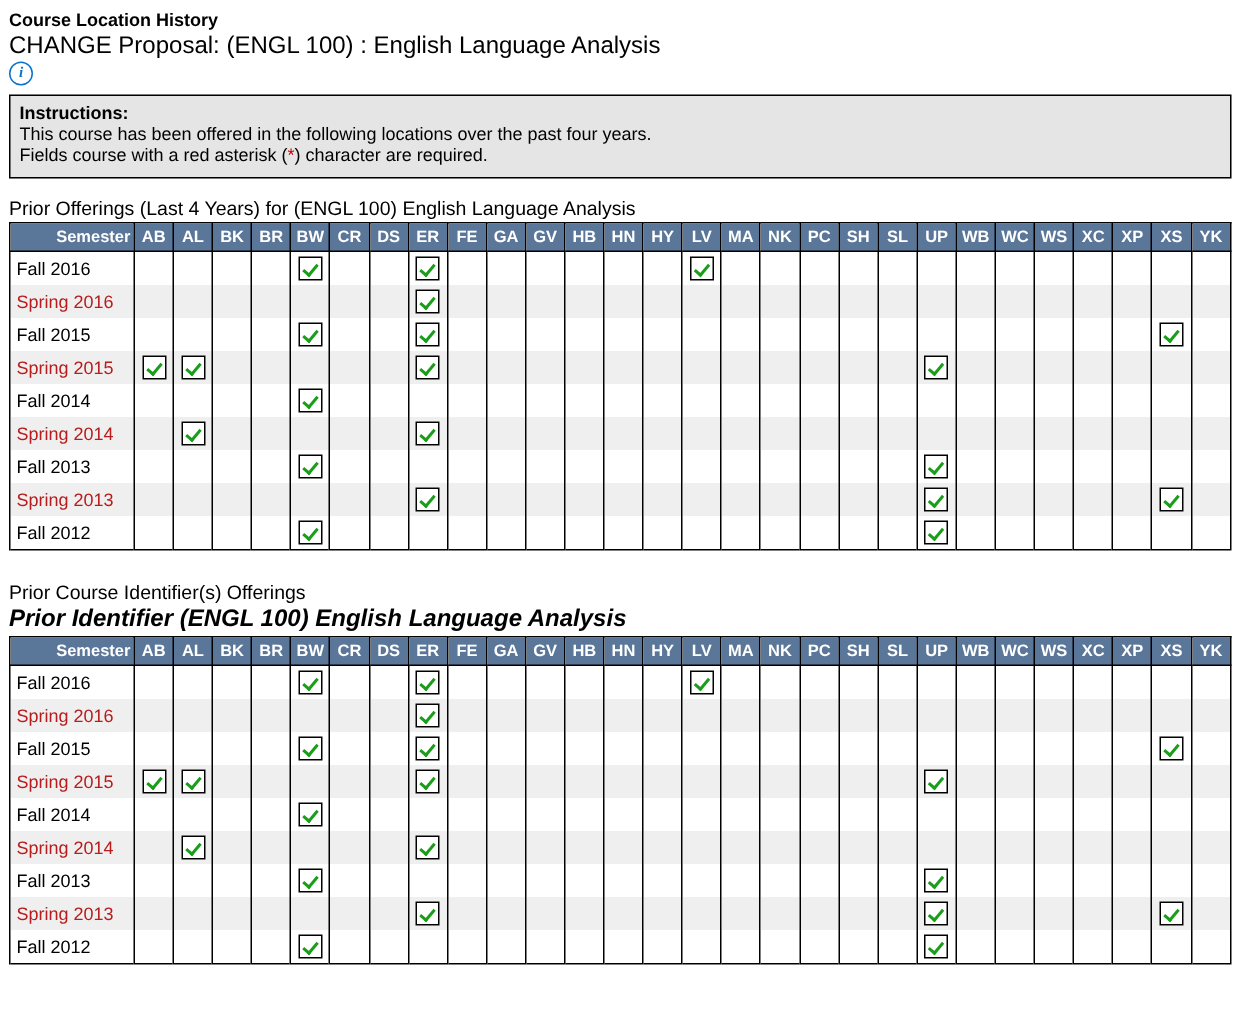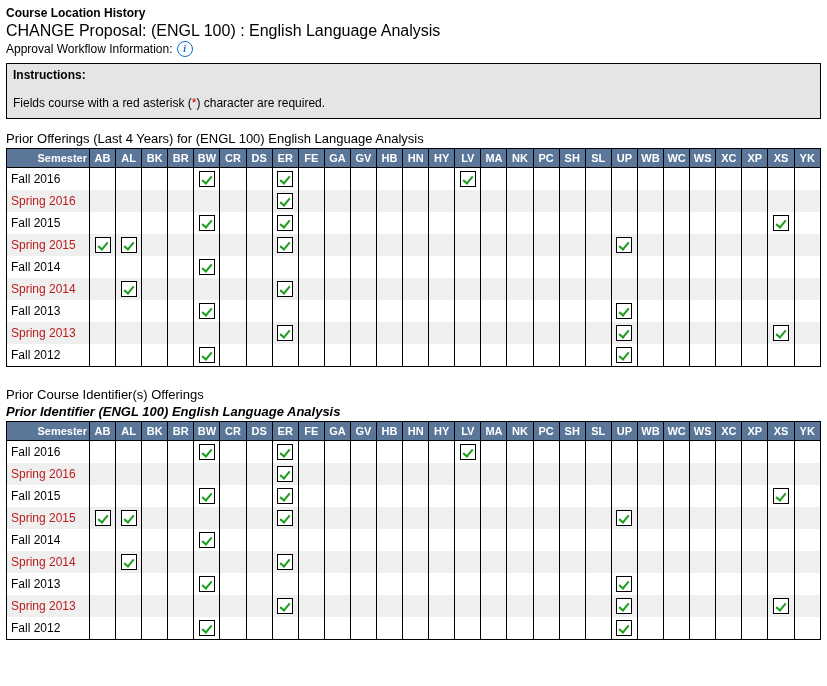--- a/index.html
+++ b/index.html
@@ -54,21 +54,21 @@
   }
   .red {
     color: #cc0000;
   }
   .section-heading {
     font-size: 13px;
     font-weight: normal;
     margin: 6px 0 2px 0;
   }
   .section-sub {
-    font-size: 13px;
+    font-size: 16px;
     font-weight: bold;
     font-style: italic;
     margin: 0 0 2px 0;
   }
   table.grid {
     border-collapse: collapse;
     width: 100%;
     table-layout: fixed;
     border: 1px solid #000;
   }
@@ -139,28 +139,27 @@
 </style>
 </head>
 <body>
 
 
 
 
 <div class="title">Course Location History</div>
 <div class="subtitle">CHANGE Proposal: (ENGL 100) : English Language Analysis</div>
 <div class="approval-row">
-  <span>Approval Workflow Information:</span>
   <span class="info-icon">i</span>
 </div>
 
 
 <div class="instructions-box">
   <b>Instructions:</b><br>
-  <br>
+  <span>This course has been offered in the following locations over the past four years.</span><br>
   <span>Fields course with a red asterisk (</span><span class="red">*</span><span>) character are required.</span>
 </div>
 
 
 <div class="section-heading">Prior Offerings (Last 4 Years) for (ENGL 100) English Language Analysis</div>
 <table class="grid" id="table1">
   <colgroup>
       <col class="sem">
       <col class="loc">
       <col class="loc">

